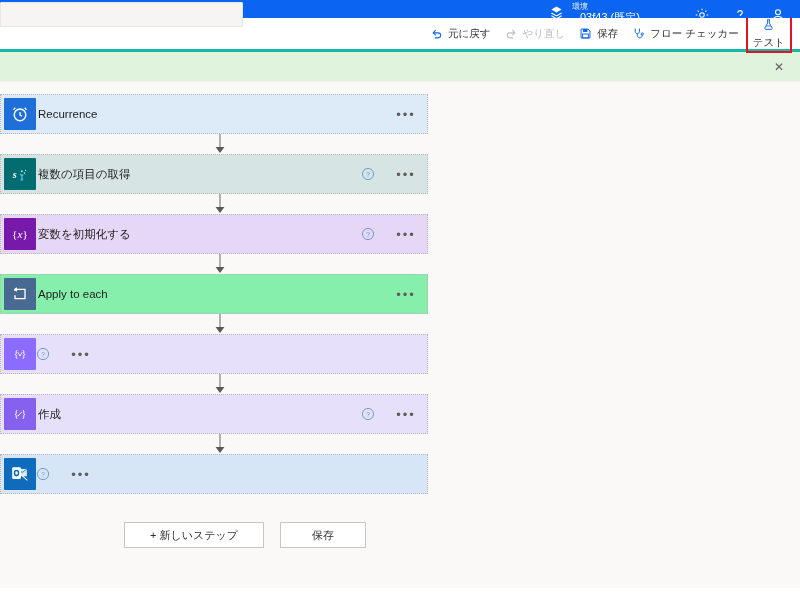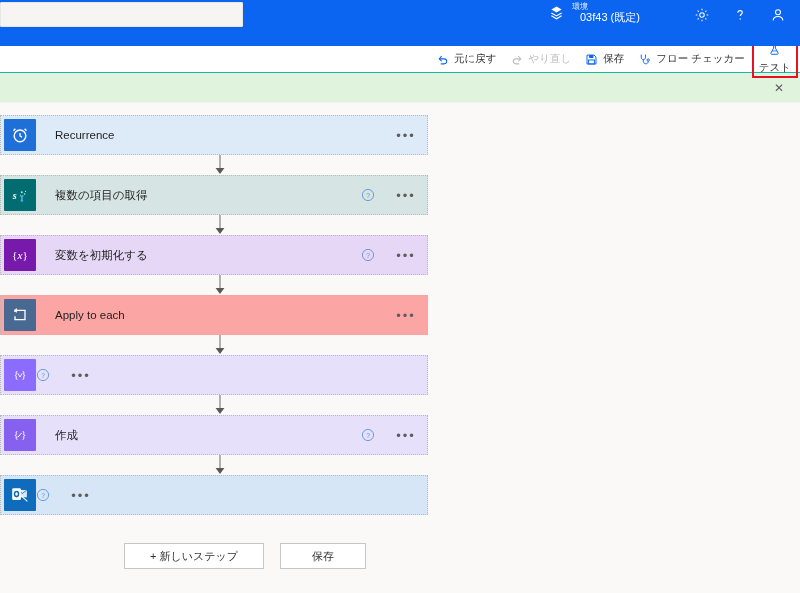--- a/index.html
+++ b/index.html
@@ -6,21 +6,21 @@
   html, body {
     width: 800px; height: 593px;
     font-family: "Liberation Sans", "DejaVu Sans", sans-serif;
     background: #ffffff;
     overflow: hidden;
   }
 
   
   .topbar {
     position: relative;
-    height: 46px;
+    height: 18px;
     background: #0b65f1;
     display: flex;
     align-items: center;
   }
   .flow-name-field {
     position: absolute;
     left: 0; top: 2px;
     width: 243px; height: 25px;
     background: #f6f5f3;
     border: 1px solid #e8e7e5;
@@ -45,27 +45,27 @@
     height: 30px;
     display: flex;
     align-items: center;
     gap: 22px;
     padding-right: 8px;
   }
   .topbar-icons svg { display: block; }
 
   
   .toolbar {
-    height: 27px;
+    height: 34px;
     background: #ffffff;
-    border-bottom: 1px solid #14b8a6;
+    border-bottom: 3px solid #14b8a6;
     display: flex;
     align-items: center;
     justify-content: flex-end;
-    padding-right: 2px;
+    padding-right: 8px;
     gap: 0px;
   }
   .tool-btn {
     display: flex;
     align-items: center;
     gap: 5px;
     font-size: 10.5px;
     color: #323130;
     padding: 3px 7px;
     white-space: nowrap;
@@ -133,21 +133,21 @@
     flex: 0 0 auto;
     display: flex;
     align-items: center;
     justify-content: center;
     border-radius: 1px;
   }
   .card-title {
     flex: 1;
     font-size: 11.5px;
     color: #201f1e;
-    padding-left: 19px;
+    padding-left: 2px;
     white-space: nowrap;
     overflow: hidden;
     text-overflow: ellipsis;
   }
   .card-help {
     width: 14px; height: 14px;
     margin-right: 18px;
     flex: 0 0 auto;
   }
   .card-menu {
@@ -360,21 +360,21 @@
       <span class="card-menu">•••</span>
     </div>
 
     <div class="connector">
       <svg width="14" height="20" viewBox="0 0 14 20">
         <line x1="7" y1="0" x2="7" y2="14" stroke="#8a8886" stroke-width="1.3"></line>
         <path d="M2.6 13 L7 19 L11.4 13 Z" fill="#595959"></path>
       </svg>
     </div>
 
-    <div class="card" style="background:#fca5a5">
+    <div class="card" style="background:#86efac">
       <span class="card-icon" style="background:#486991">
         <svg width="20" height="20" viewBox="0 0 24 24" fill="none" stroke="#ffffff" stroke-width="1.6">
           <path d="M6 8.5V6.5h12v11H6v-4"></path>
           <path d="M8.2 4.4 6 6.5l2.2 2.1"></path>
         </svg>
       </span>
       <span class="card-title">Apply to each</span>
       <span class="card-menu">•••</span>
     </div>
 

